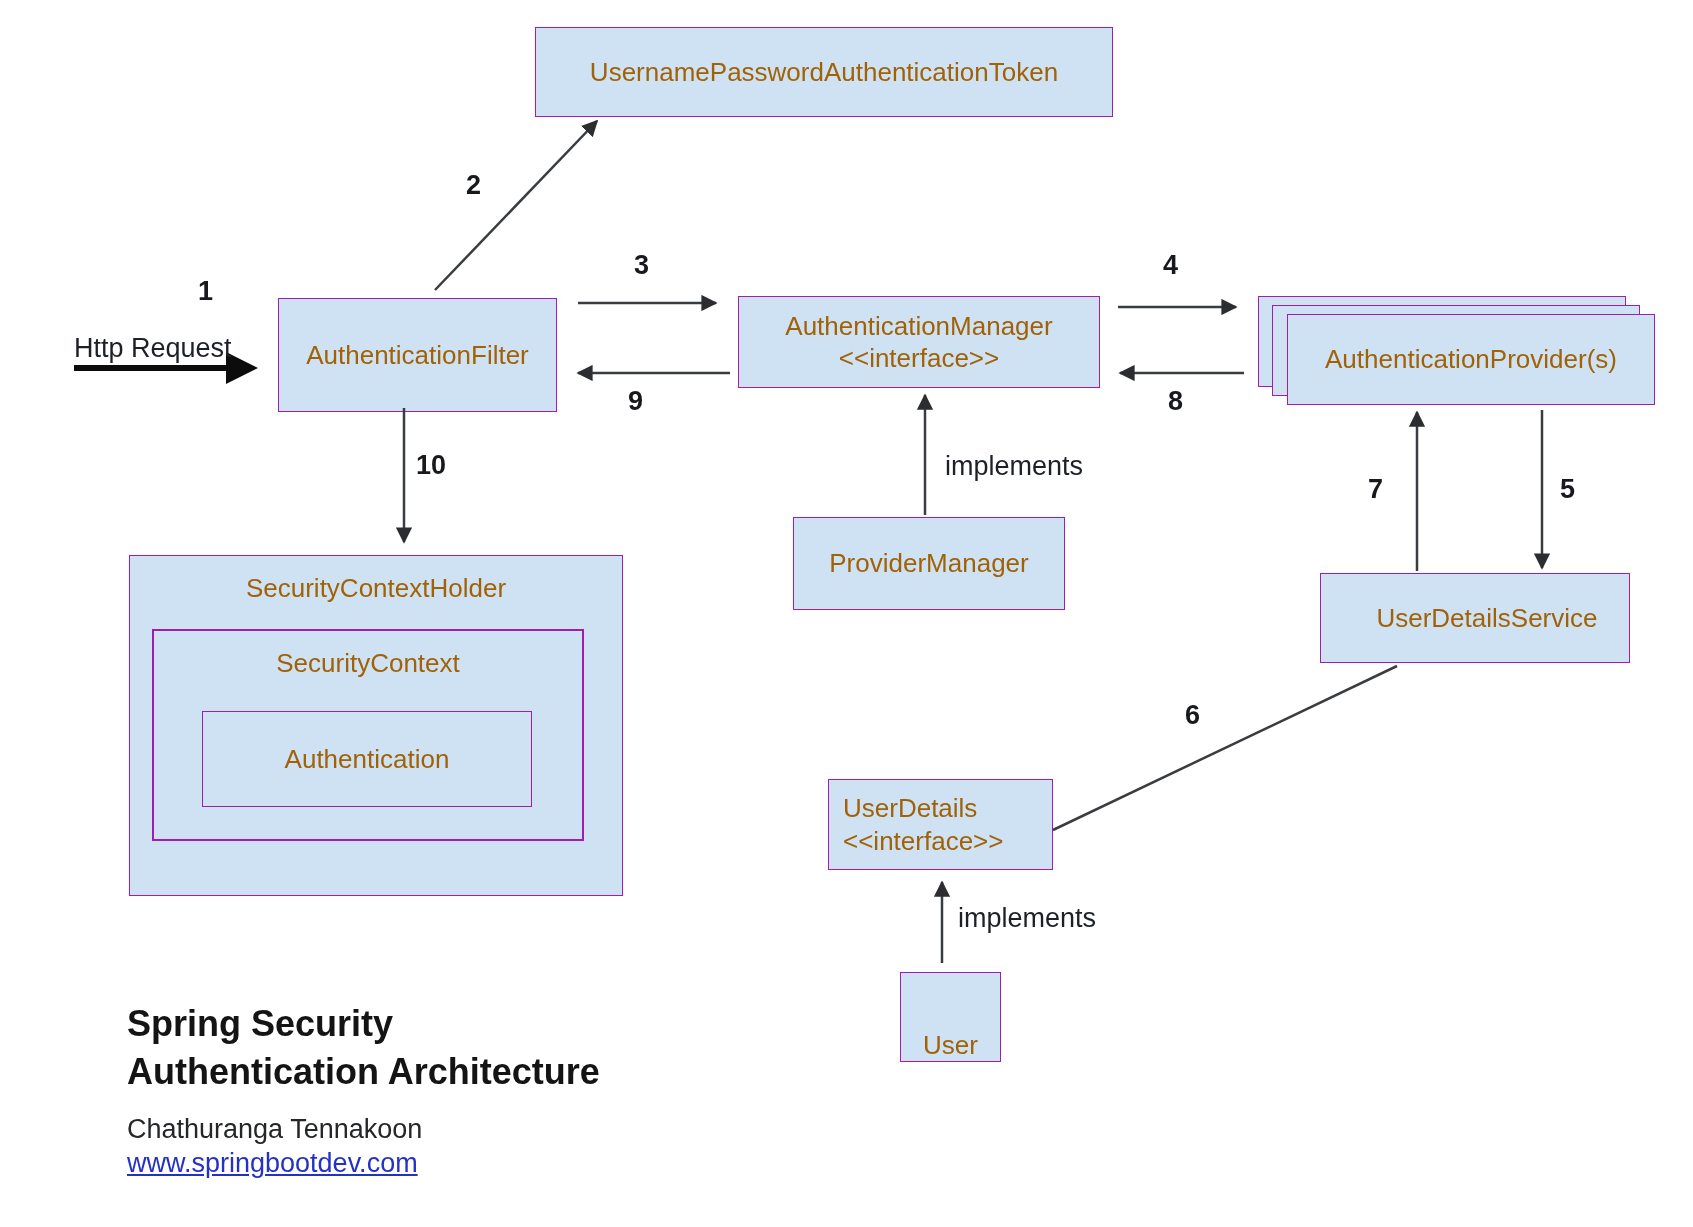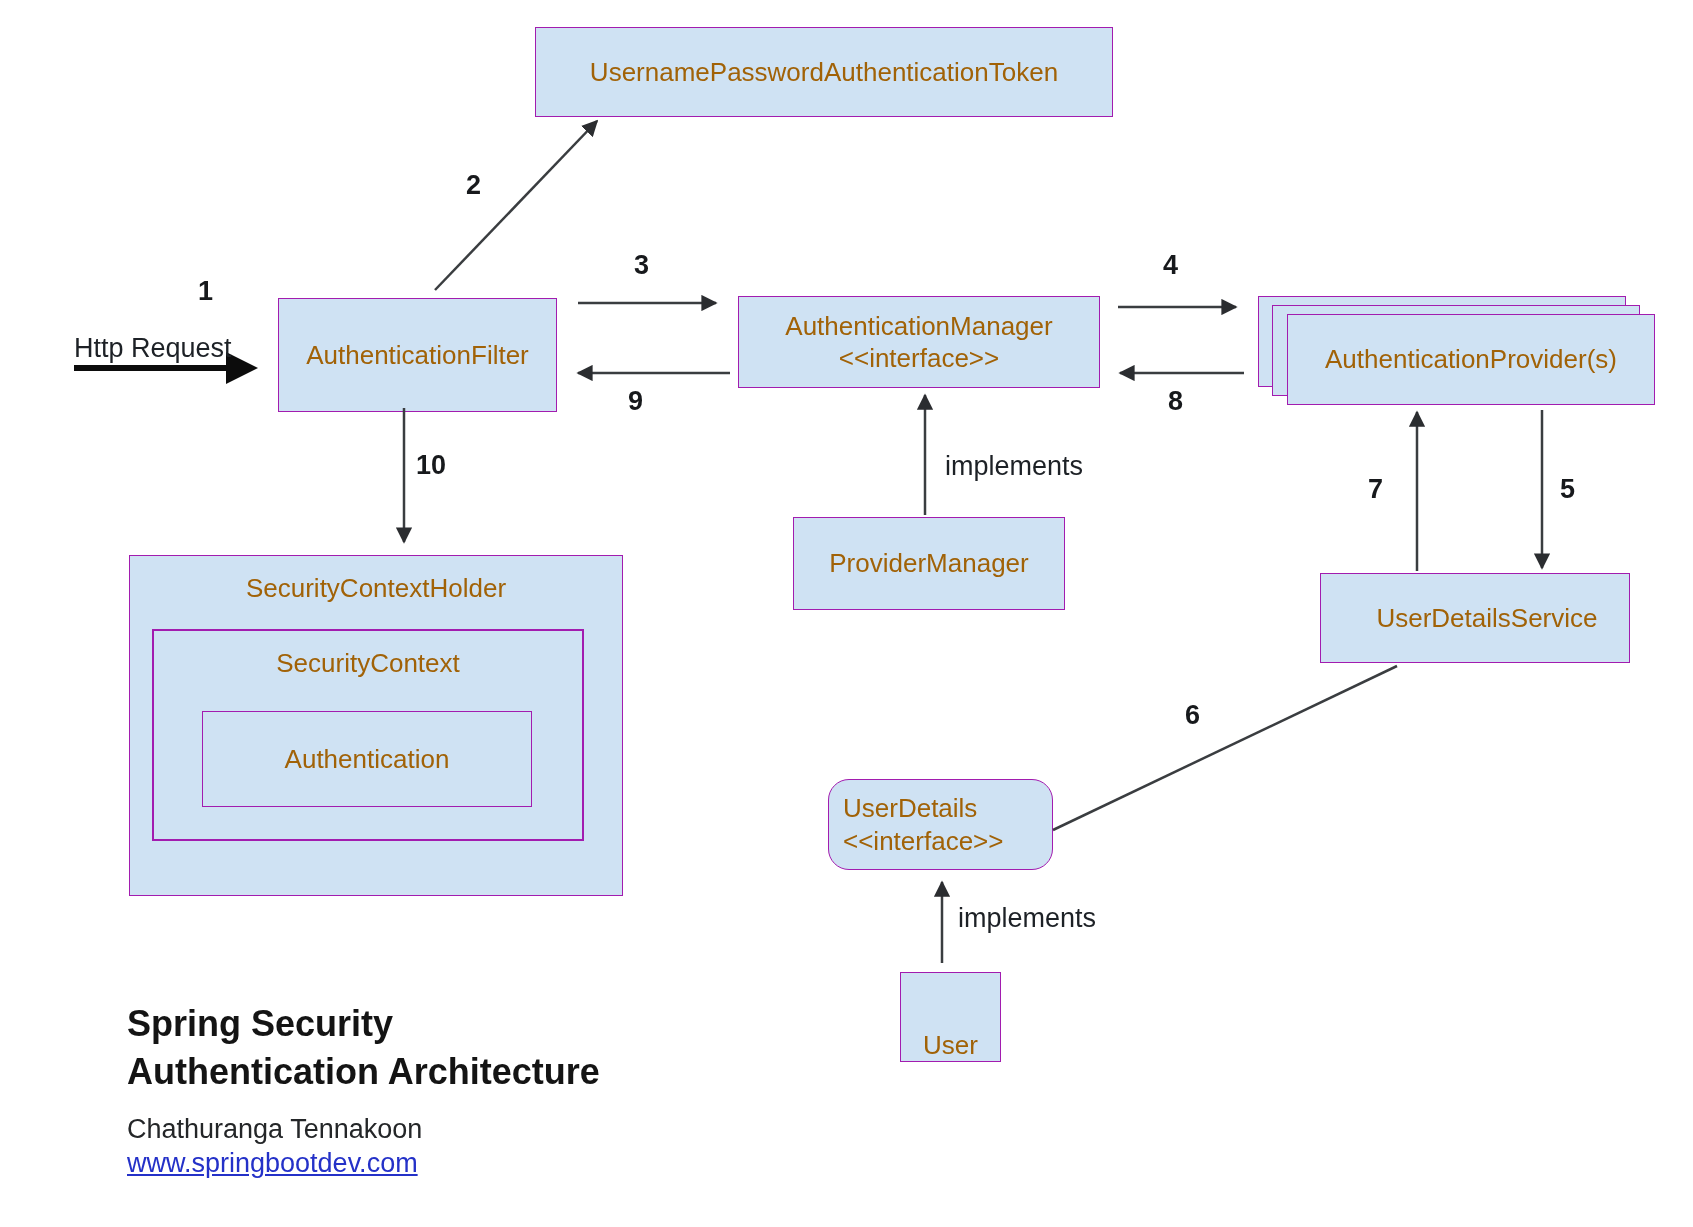--- a/index.html
+++ b/index.html
@@ -27,21 +27,21 @@
   
   #token        {left:535px;  top:27px;  width:578px; height:90px;}
   #filter       {left:278px;  top:298px; width:279px; height:114px;}
   #manager      {left:738px;  top:296px; width:362px; height:92px;}
   #prov-back    {left:1258px; top:296px; width:368px; height:91px;}
   #prov-mid     {left:1272px; top:305px; width:368px; height:91px;}
   #prov-front   {left:1287px; top:314px; width:368px; height:91px;}
   #provider-manager{left:793px; top:517px; width:272px; height:93px;}
   #uds          {left:1320px; top:573px; width:310px; height:90px;padding-left:24px;}
   #user-details {left:828px;  top:779px; width:225px; height:91px;
-                 justify-content:flex-start; text-align:left; padding-left:14px;border-radius:21px;}
+                 justify-content:flex-start; text-align:left; padding-left:14px;}
   #user         {left:900px;  top:972px; width:101px; height:90px;align-items:flex-end;}
   
   #sch-outer    {left:129px;  top:555px; width:494px; height:341px; justify-content:center; align-items:flex-start;}
   #sch-outer .holder-label{margin-top:16px;}
   #sc-inner     {left:152px;  top:629px; width:432px; height:212px; border-width:2px; justify-content:center; align-items:flex-start;}
   #sc-inner .holder-label{margin-top:16px;}
   #auth-inner   {left:202px;  top:711px; width:330px; height:96px;}
 
   .edge-label{
     position:absolute;

